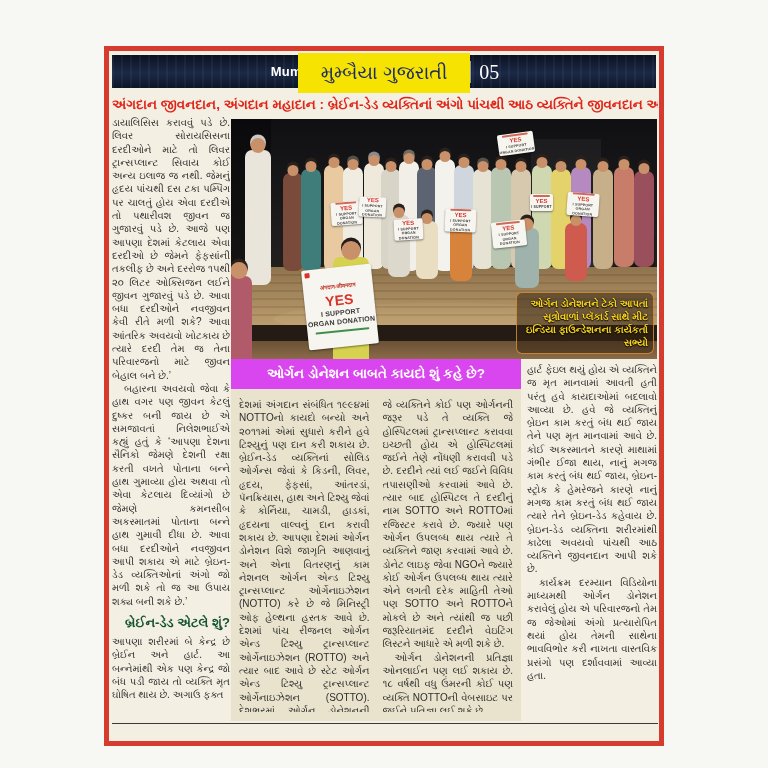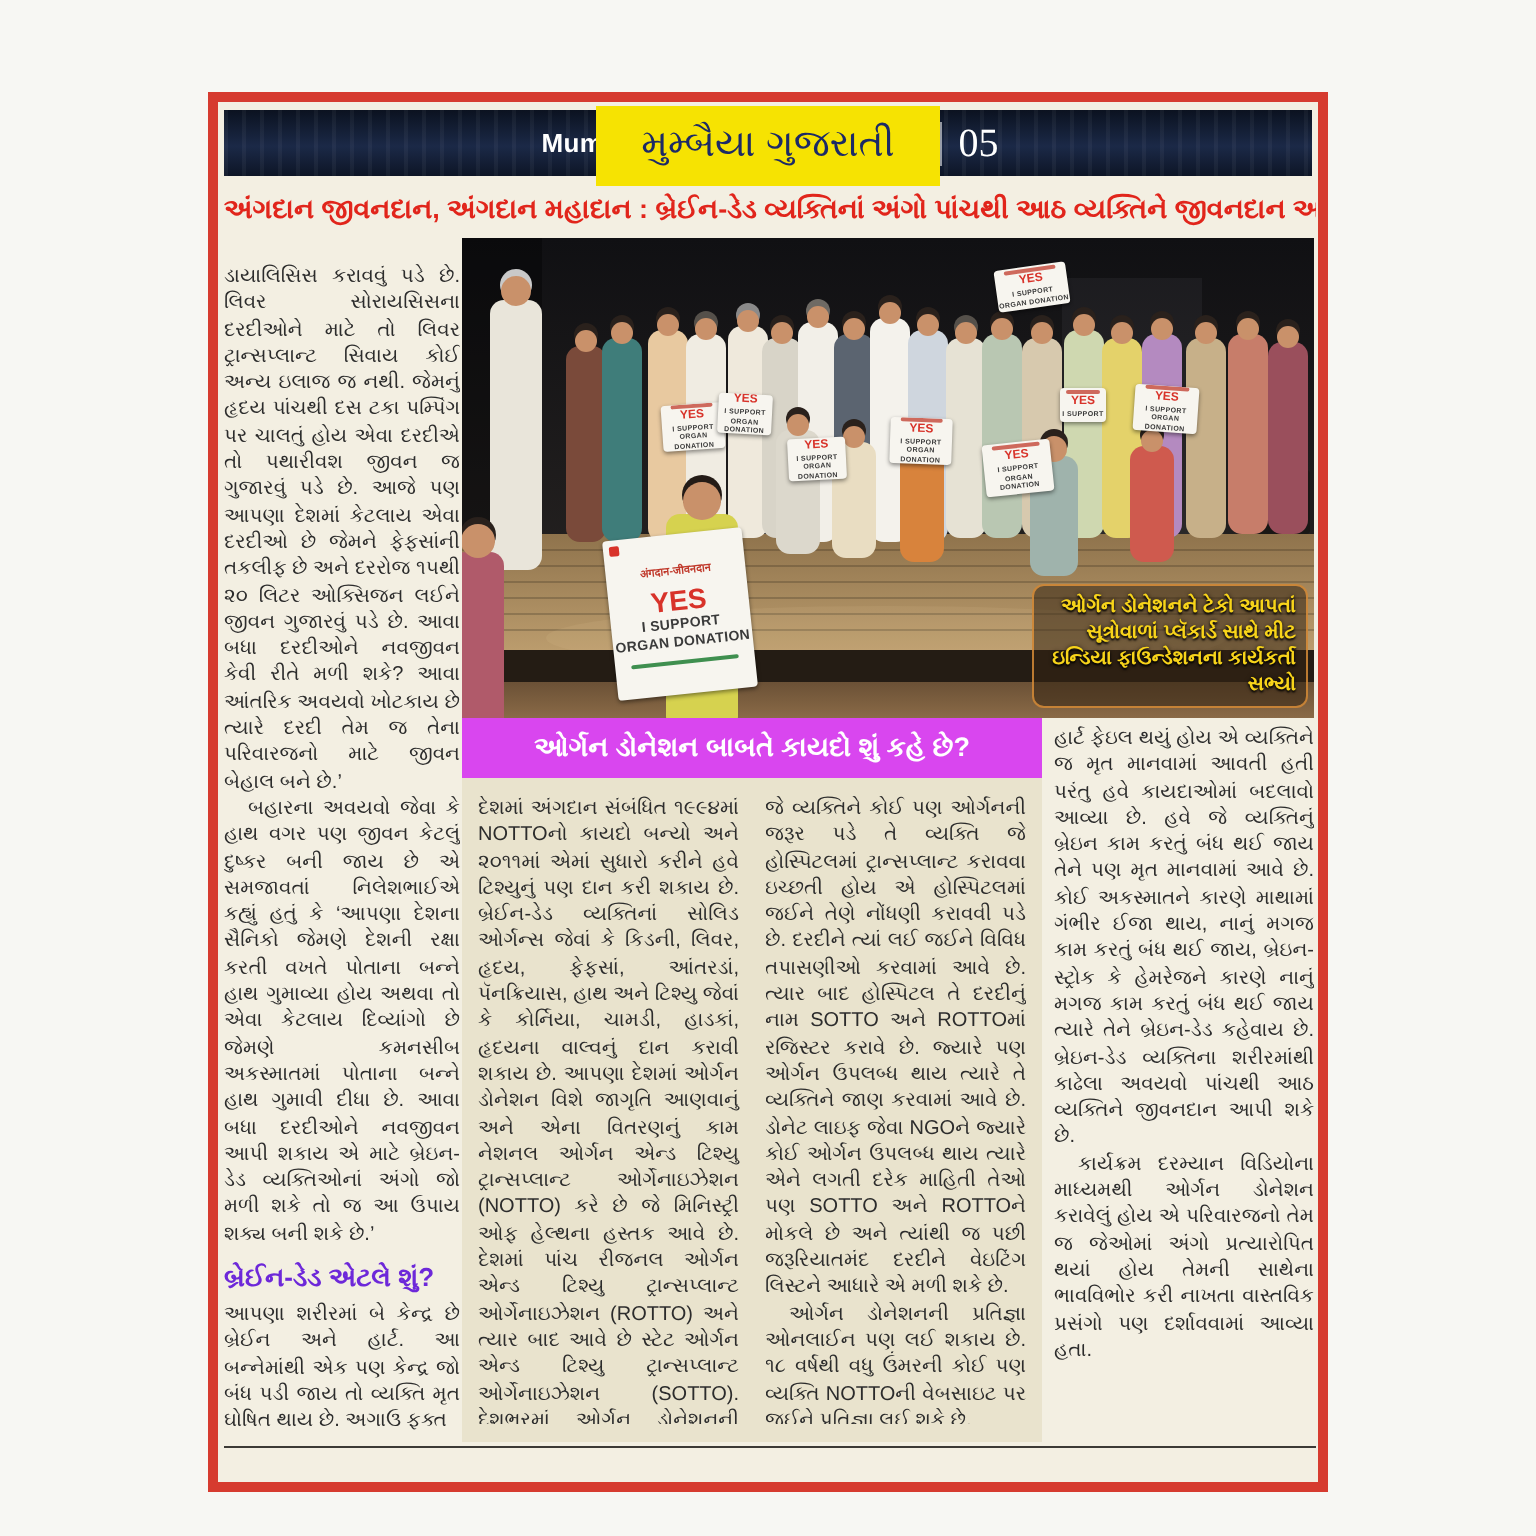--- a/index.html
+++ b/index.html
@@ -40,22 +40,22 @@
   .headline {
     position:absolute; left:3px; top:43px; width:546px; height:22px;
     color:#e1251b; font-weight:bold; font-size:13.5px; line-height:22px;
     text-align:center; white-space:nowrap; overflow:hidden;
   }
 
   
   .bodytext { font-size:10px; line-height:13.3px; color:#2c2c2c; text-align:justify; }
   .bpar { margin:0; }
   .bpar.indent { text-indent:12px; }
-  .col1 { position:absolute; left:3px; top:81px; width:118px; height:596px; overflow:hidden; }
-  .subhead-red { color:#6d28d9; font-weight:bold; font-size:13px; line-height:16px; margin:7px 0 4px 0; text-align:left; }
+  .col1 { position:absolute; left:3px; top:65px; width:118px; height:596px; overflow:hidden; }
+  .subhead-red { color:#14532d; font-weight:bold; font-size:13px; line-height:16px; margin:7px 0 4px 0; text-align:right; }
 
   
   .photo { position:absolute; left:122px; top:68px; width:426px; height:240px; background:#141416; overflow:hidden; }
   .photo svg { position:absolute; inset:0; }
 
   .placard {
     position:absolute; background:#f7f5ef; border-radius:2px;
     box-shadow:0 1px 2px rgba(0,0,0,.45);
     display:flex; flex-direction:column; align-items:center; justify-content:center;
     overflow:hidden; z-index:4; text-align:center;

